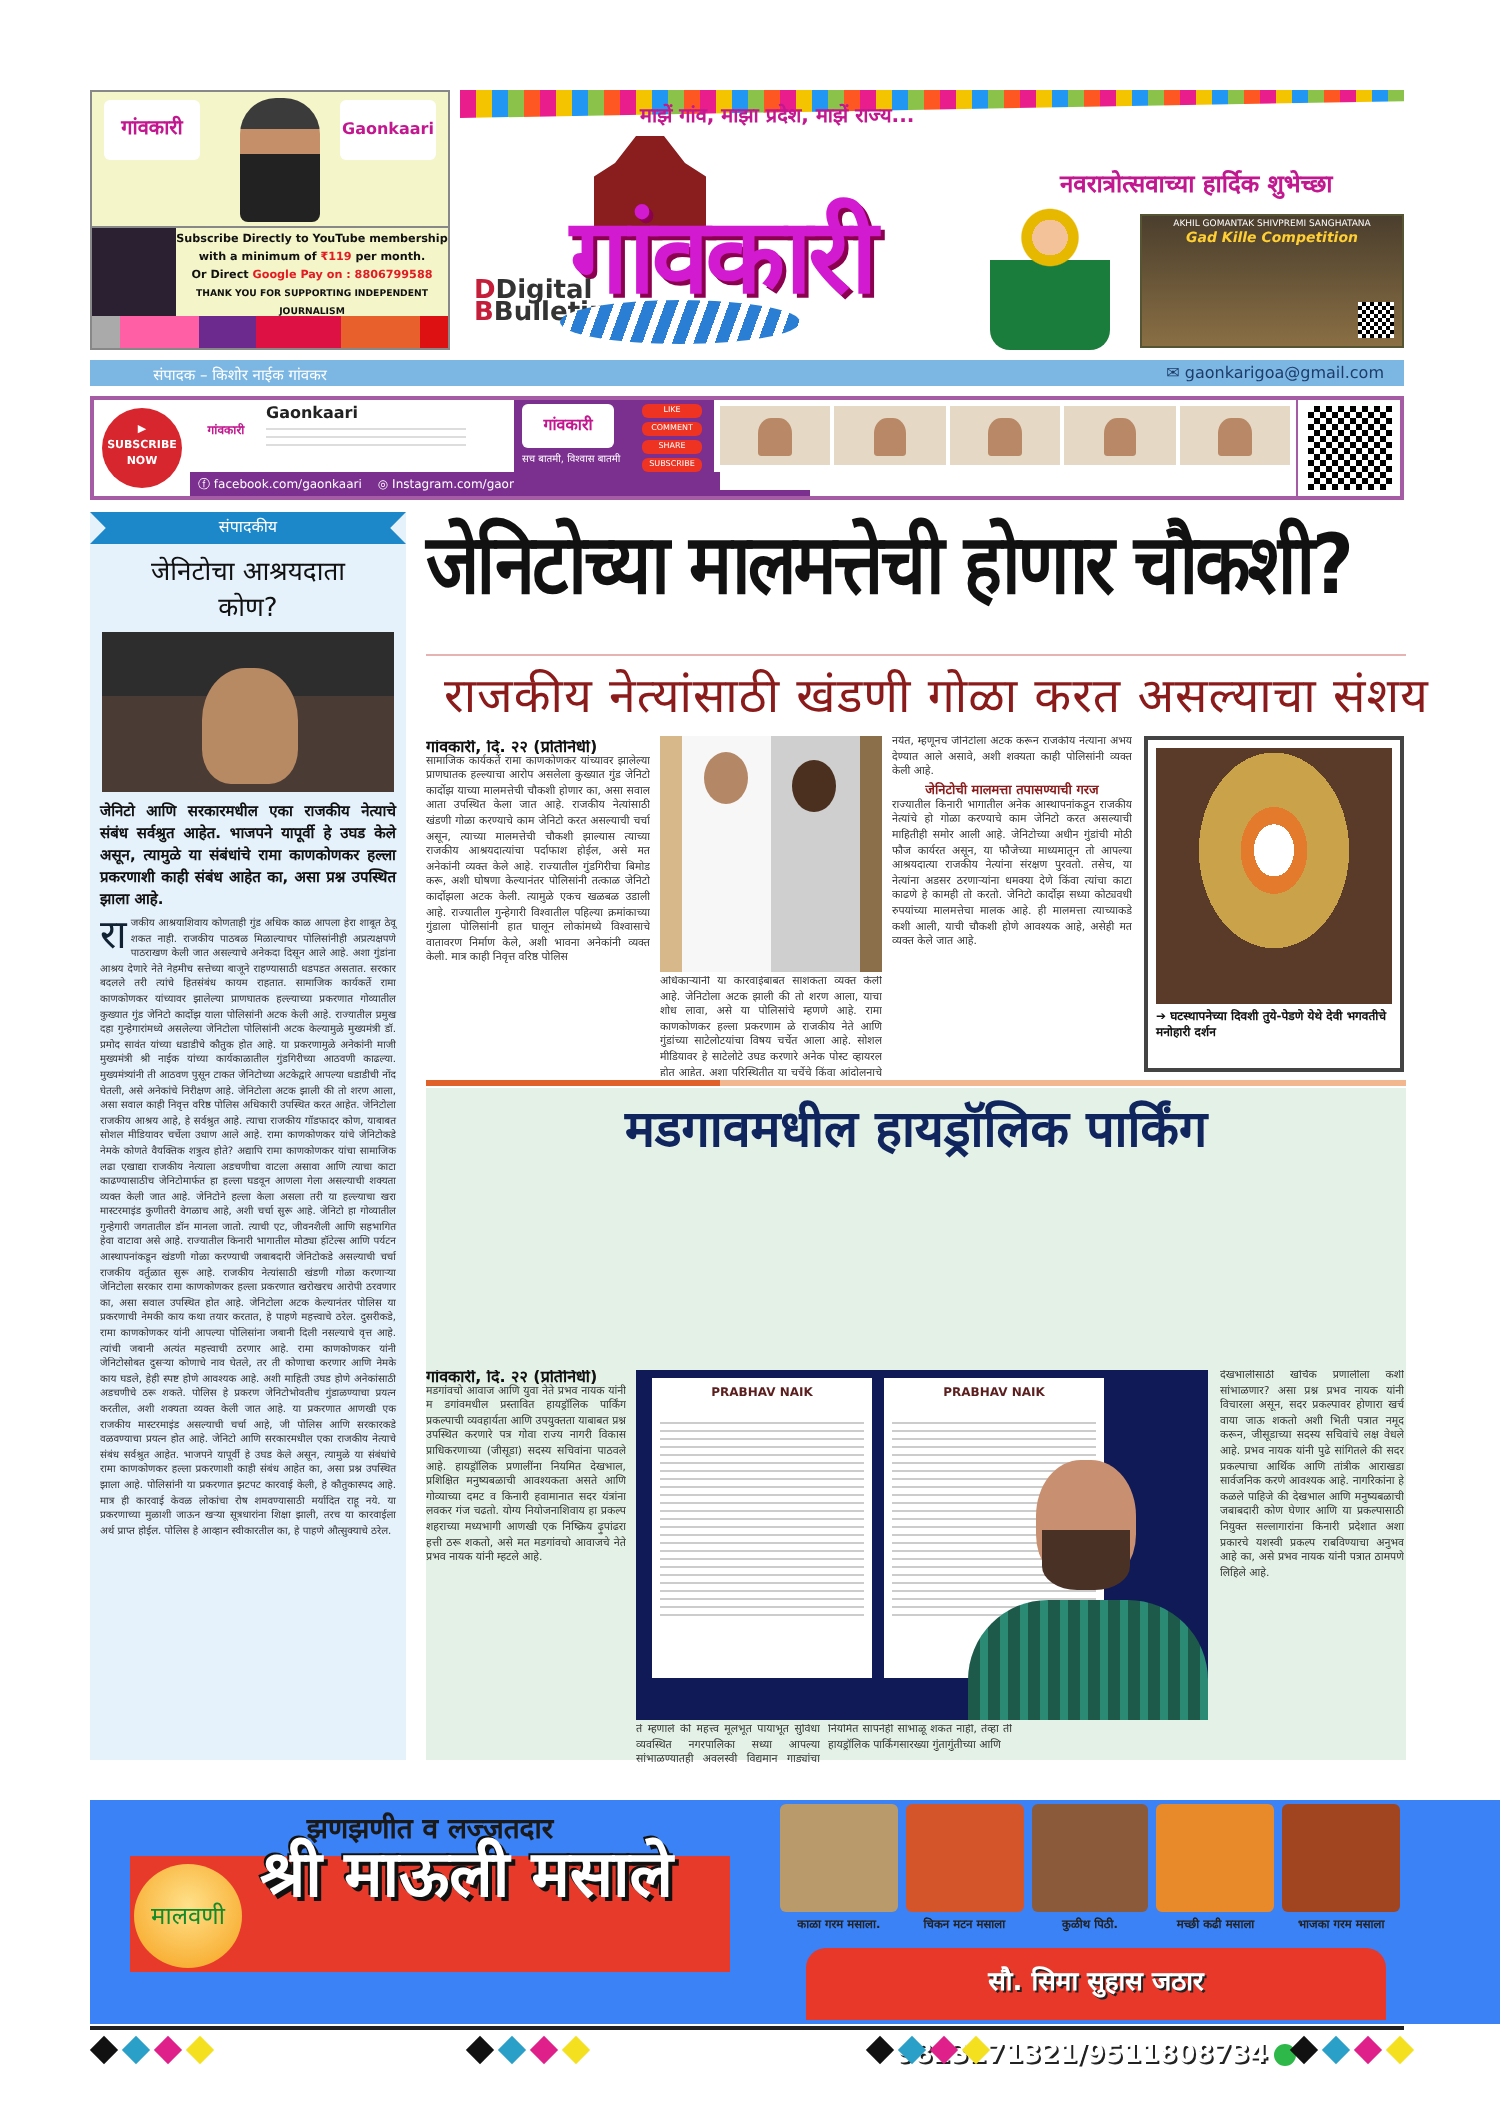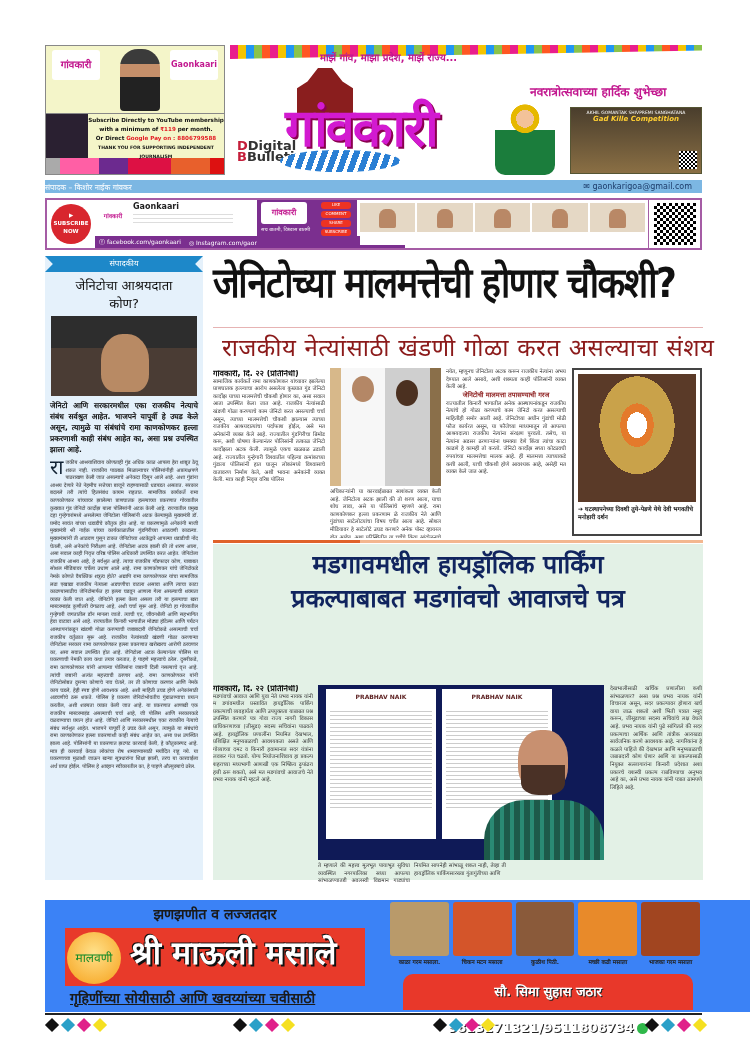--- a/index.html
+++ b/index.html
@@ -21,21 +21,21 @@
 .digital{left:237px;top:140px;font-size:13px;font-weight:bold;line-height:11px;color:#333}
 .digital b{color:#c41e3a}
 .temple{left:290px;top:68px;width:70px;height:45px;background:#8a1e1e;clip-path:polygon(10% 100%,10% 45%,25% 30%,40% 0,60% 0,75% 30%,90% 45%,90% 100%)}
 .waves{left:280px;top:150px;width:120px;height:22px;background:repeating-linear-gradient(110deg,#2a7fd4 0 6px,#fff 6px 10px);border-radius:50%}
 .goddess{left:495px;top:100px;width:60px;height:75px;background:radial-gradient(circle at 50% 25%,#f3c299 0 14%,#e6b800 14% 22%,transparent 23%),linear-gradient(#fff 40%,#1b7d3c 40%);border-radius:30px 30px 10px 10px}
 .navratri{left:530px;top:83px;font-size:12px;font-weight:bold;color:#c2188f}
 .ad-comp{left:570px;top:107px;width:132px;height:67px;background:linear-gradient(#4a3e2d,#8a6f44);border:1px solid #553;color:#fff;font-size:4.5px;text-align:center;padding-top:2px}
 .ad-comp .ttl{color:#ffcf33;font-size:7px;font-weight:bold;font-style:italic}
 .ad-comp .qr{position:absolute;right:4px;bottom:4px;width:18px;height:18px;background:repeating-conic-gradient(#000 0 25%,#fff 0 50%) 0 0/4px 4px}
 .masthead-bar{left:45px;top:180px;width:657px;height:13px;background:#7cb7e3;display:flex;align-items:center;font-size:7.5px;color:#fff}
-.masthead-bar .ed{width:150px;text-align:left}
+.masthead-bar .ed{width:150px;text-align:center}
 .masthead-bar .date{width:340px;background:#1d6fb8;height:100%;display:flex;align-items:center;padding-left:12px;clip-path:polygon(4% 0,100% 0,100% 100%,0 100%)}
 .masthead-bar .mail{flex:1;color:#1d3c6a;font-size:8px;text-align:right;padding-right:10px}
 
 .social{left:45px;top:198px;width:657px;height:52px;border:2px solid #a55ca5;display:flex;background:#fff}
 .sub-btn{width:48px;background:#fff;display:flex;flex-direction:column;align-items:center;justify-content:center}
 .sub-btn .circ{width:40px;height:40px;border-radius:50%;background:#d8262e;color:#fff;font-size:5.5px;font-weight:bold;text-align:center;padding-top:7px;line-height:8px}
 .yt-card{width:162px;display:flex;flex-direction:column}
 .yt-card .inner{flex:1;display:flex;background:#fff;padding:2px}
 .yt-card .nm{font-size:8px;font-weight:bold}
 .fb-bar{height:12px;background:#7b2f8f;color:#fff;font-size:6px;display:flex;align-items:center;gap:8px;padding-left:4px;white-space:nowrap}
@@ -79,21 +79,21 @@
 .man{position:absolute;right:0;top:35px;width:120px;height:140px}
 .man .face{position:absolute;left:34px;top:10px;width:50px;height:62px;border-radius:45% 45% 40% 40%;background:#c89070}
 .man .beard{position:absolute;left:37px;top:45px;width:44px;height:30px;border-radius:0 0 40% 40%;background:#4a3126}
 .man .shirt{position:absolute;left:0;top:80px;width:120px;height:60px;border-radius:40px 40px 0 0;background:repeating-linear-gradient(90deg,#1d5a4a 0 6px,#2a8a74 6px 10px)}
 
 .ad{left:45px;top:900px;width:735px;height:112px;background:#3b82f6}
 .ad-left{position:absolute;left:0;top:0;width:340px;height:112px}
 .ad-t1{position:absolute;left:0;top:4px;width:340px;text-align:center;font-size:14px;font-weight:bold;color:#1a1a1a}
 .ad-red{position:absolute;left:20px;top:28px;width:300px;height:58px;background:#e83a2a}
 .ad-sun{position:absolute;left:22px;top:32px;width:54px;height:52px;border-radius:50%;background:radial-gradient(circle at 50% 40%,#ffe18a,#f6a01a);color:#148a28;font-size:12px;font-weight:normal;text-align:center;line-height:52px}
-.ad-brand{position:absolute;left:85px;top:30px;font-size:32px;font-weight:bold;color:#fff;text-shadow:2px 2px 0 #111,-1px -1px 0 #111;white-space:nowrap}
+.ad-brand{position:absolute;left:85px;top:14px;font-size:32px;font-weight:bold;color:#fff;text-shadow:2px 2px 0 #111,-1px -1px 0 #111;white-space:nowrap}
 .ad-t2{position:absolute;left:25px;top:88px;font-size:14px;font-weight:bold;color:#1a1a1a;text-decoration:underline;white-space:nowrap}
 .products{position:absolute;left:345px;top:2px;width:310px;display:flex;gap:4px}
 .prod{flex:1;text-align:center}
 .prod .pi{height:54px;border-radius:3px}
 .prod .pl{font-size:5.8px;font-weight:bold;color:#222;margin-top:2px;white-space:nowrap}
 .contact{position:absolute;left:358px;top:74px;width:290px;height:36px;background:#e8382a;border-radius:10px 10px 0 0;color:#fff;font-weight:bold;font-size:13px;text-align:center;line-height:36px;text-shadow:1px 1px 0 #222}
 .wa{display:inline-block;width:11px;height:11px;border-radius:50%;background:#2fb84a;vertical-align:middle;margin-left:3px}
 .black-rule{left:45px;top:1013px;width:657px;height:2px;background:#222}
 .reg{top:1018px;display:flex;gap:2px}
 .reg span{width:10px;height:10px;transform:rotate(45deg);display:inline-block;margin:2px}
@@ -199,21 +199,21 @@
   <div class="sh">जेनिटोची मालमत्ता तपासण्याची गरज</div>
   <div>राज्यातील किनारी भागातील अनेक आस्थापनांकडून राजकीय नेत्यांचे हो गोळा करण्याचे काम जेनिटो करत असल्याची माहितीही समोर आली आहे. जेनिटोच्या अधीन गुंडांची मोठी फौज कार्यरत असून, या फौजेच्या माध्यमातून तो आपल्या आश्रयदात्या राजकीय नेत्यांना संरक्षण पुरवतो. तसेच, या नेत्यांना अडसर ठरणाऱ्यांना धमक्या देणे किंवा त्यांचा काटा काढणे हे कामही तो करतो. जेनिटो कार्दोझ सध्या कोट्यवधी रुपयांच्या मालमत्तेचा मालक आहे. ही मालमत्ता त्याच्याकडे कशी आली, याची चौकशी होणे आवश्यक आहे, असेही मत व्यक्त केले जात आहे.</div>
 </div>
 <div class="abs shrine">
   <div class="img"></div>
   <div class="cap">➔ घटस्थापनेच्या दिवशी तुये-पेडणे येथे देवी भगवतीचे मनोहारी दर्शन</div>
 </div>
 <div class="abs orange-rule"></div>
 
 <div class="abs story2">
-  <div class="s2-head"><span>मडगावमधील हायड्रॉलिक पार्किंग</span><br><span>प्रकल्पाबाबत मडगांवचो आवाजचे पत्र</span></div>
+  <div class="s2-head"><span>मडगावमधील हायड्रॉलिक पार्किंग</span><br></div>
 </div>
 <div class="abs col" style="left:213px;top:685px;width:100px;height:195px;overflow:hidden">
   <div class="dl">गांवकारी, दि. २२ (प्रतिनिधी)</div>
   <div>मडगांवचो आवाज आणि युवा नेते प्रभव नायक यांनी म डगांवमधील प्रस्तावित हायड्रॉलिक पार्किंग प्रकल्पाची व्यवहार्यता आणि उपयुक्तता याबाबत प्रश्न उपस्थित करणारे पत्र गोवा राज्य नागरी विकास प्राधिकरणाच्या (जीसूडा) सदस्य सचिवांना पाठवले आहे. हायड्रॉलिक प्रणालींना नियमित देखभाल, प्रशिक्षित मनुष्यबळाची आवश्यकता असते आणि गोव्याच्या दमट व किनारी हवामानात सदर यंत्रांना लवकर गंज चढतो. योग्य नियोजनाशिवाय हा प्रकल्प शहराच्या मध्यभागी आणखी एक निष्क्रिय ढ़ुपांढरा हत्ती ठरू शकतो, असे मत मडगांवचो आवाजचे नेते प्रभव नायक यांनी म्हटले आहे.</div>
 </div>
 <div class="abs letter-img">
   <div class="page" style="left:8px">
       <div class="pn">PRABHAV NAIK</div>
       <div class="lines"></div>
     </div>
@@ -230,21 +230,20 @@
 <div class="abs col" style="left:318px;top:862px;width:92px;height:20px;overflow:hidden">ते म्हणाले की महत्त्व मूलभूत पायाभूत सुविधा व्यवस्थित नगरपालिका सध्या आपल्या सांभाळण्यातही अवलस्वी विद्यमान गाड्यांचा ताफा आणि ठरली आहे. जेव्हा अशी संस्था</div>
 <div class="abs col" style="left:414px;top:862px;width:92px;height:20px;overflow:hidden">नियमित सापनेही सांभाळू शकत नाही, तेव्हा ती हायड्रॉलिक पार्किंगसारख्या गुंतागुंतीच्या आणि</div>
 <div class="abs col" style="left:610px;top:685px;width:92px;height:195px;overflow:hidden">देखभालीसाठी खर्चिक प्रणालीला कशी सांभाळणार? असा प्रश्न प्रभव नायक यांनी विचारला असून, सदर प्रकल्पावर होणारा खर्च वाया जाऊ शकतो अशी भिती पत्रात नमूद करून, जीसूडाच्या सदस्य सचिवांचे लक्ष वेधले आहे. प्रभव नायक यांनी पुढे सांगितले की सदर प्रकल्पाचा आर्थिक आणि तांत्रीक आराखडा सार्वजनिक करणे आवश्यक आहे. नागरिकांना हे कळले पाहिजे की देखभाल आणि मनुष्यबळाची जबाबदारी कोण घेणार आणि या प्रकल्पासाठी नियुक्त सल्लागारांना किनारी प्रदेशात अशा प्रकारचे यशस्वी प्रकल्प राबविण्याचा अनुभव आहे का, असे प्रभव नायक यांनी पत्रात ठामपणे लिहिले आहे.</div>
 
 <div class="abs ad">
   <div class="ad-left">
     <div class="ad-t1">झणझणीत व लज्जतदार</div>
     <div class="ad-red"></div>
     <div class="ad-sun">मालवणी</div>
     <div class="ad-brand">श्री माऊली मसाले</div>
-    <div class="ad-t2">गृहिणींच्या सोयीसाठी आणि खवय्यांच्या चवीसाठी</div>
   </div>
   <div class="products">
     <div class="prod">
         <div class="pi" style="background:#b99a6a"></div>
         <div class="pl">काळा गरम मसाला.</div>
       </div>
     <div class="prod">
         <div class="pi" style="background:#d4552a"></div>
         <div class="pl">चिकन मटन मसाला</div>
       </div>

